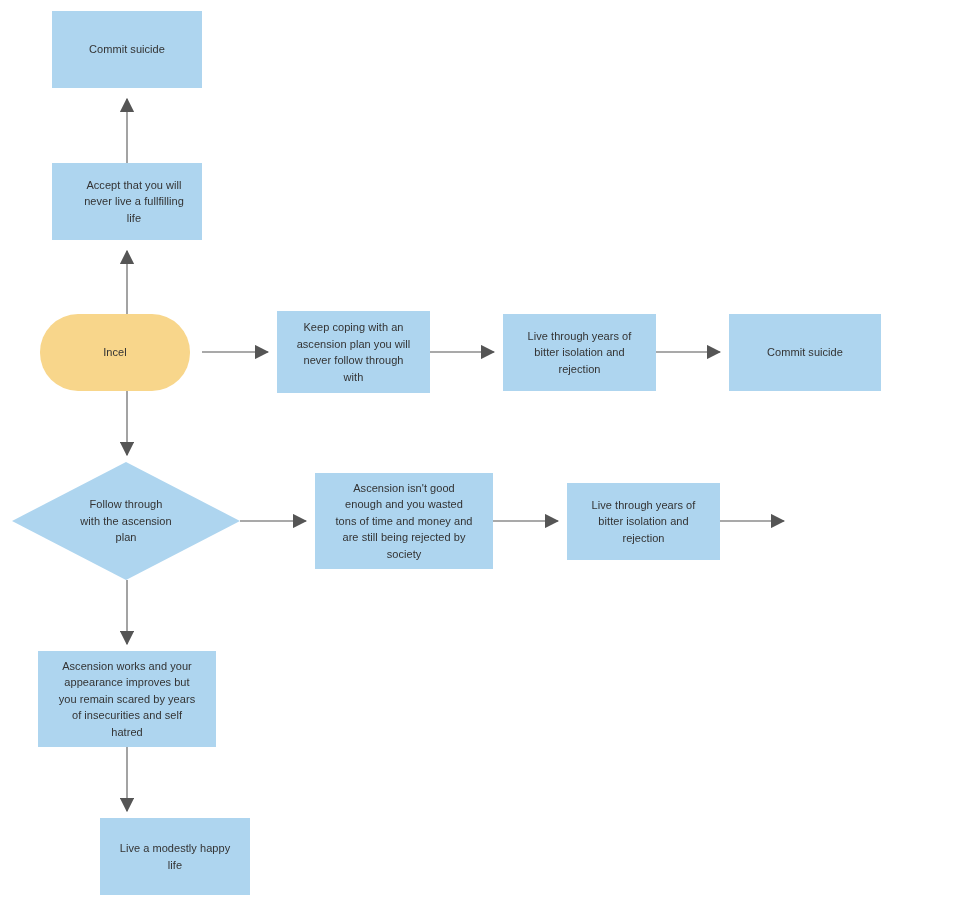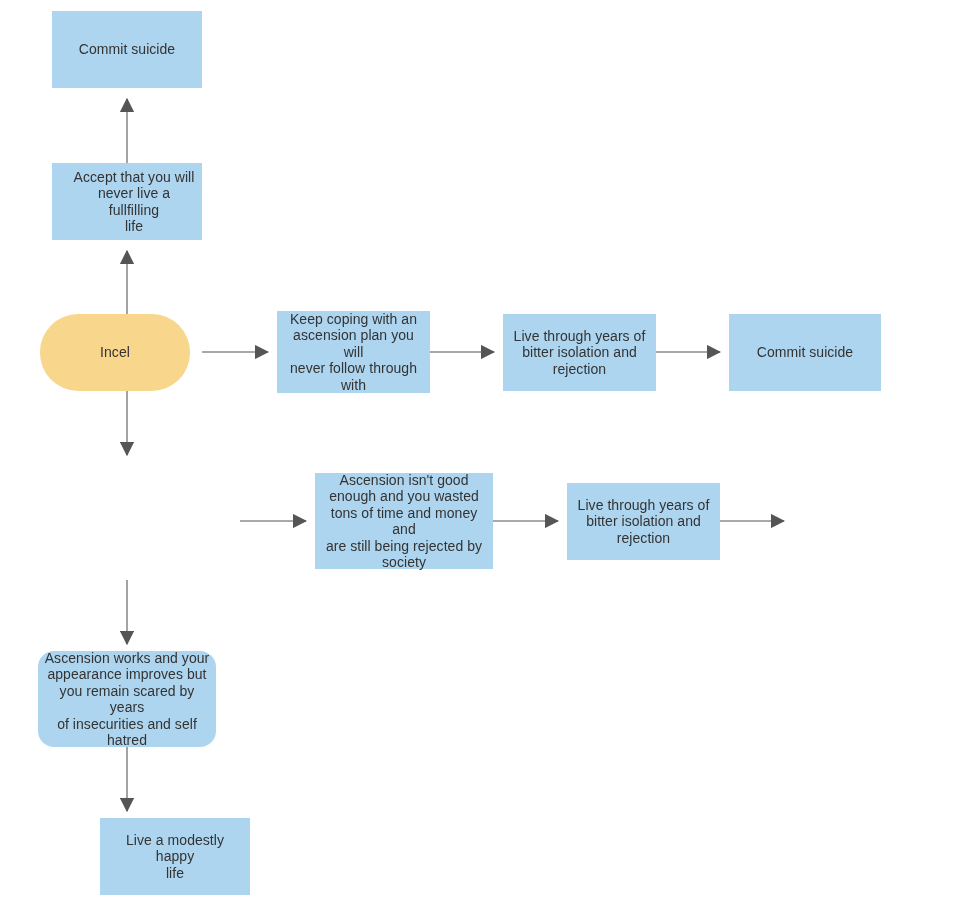--- a/index.html
+++ b/index.html
@@ -27,21 +27,21 @@
     pointer-events: none;
   }
   .node {
     position: absolute;
     box-sizing: border-box;
     display: flex;
     align-items: center;
     justify-content: center;
     text-align: center;
     color: #333333;
-    font-size: 14px;
+    font-size: 11px;
     line-height: 16.5px;
     letter-spacing: 0.05px;
   }
   .node .node-label {
     display: block;
     width: 100%;
     padding: 0 6px;
     box-sizing: border-box;
     white-space: pre-line;
   }
@@ -154,37 +154,43 @@
   <div class="node node-process" style="left:503px; top:314px; width:153px; height:77px;">
     <span class="node-label">Live through years of
 bitter isolation and
 rejection</span>
   </div>
 
   <div class="node node-process" style="left:729px; top:314px; width:152px; height:77px;">
     <span class="node-label">Commit suicide</span>
   </div>
 
+  <div class="node node-decision" style="left:12px; top:462px; width:228px; height:118px;">
+    <span class="diamond-shape"></span>
+    <span class="node-label">Follow through
+with the ascension
+plan</span>
+  </div>
 
   <div class="node node-process" style="left:315px; top:473px; width:178px; height:96px;">
     <span class="node-label">Ascension isn't good
 enough and you wasted
 tons of time and money and
 are still being rejected by
 society</span>
   </div>
 
   <div class="node node-process" style="left:567px; top:483px; width:153px; height:77px;">
     <span class="node-label">Live through years of
 bitter isolation and
 rejection</span>
   </div>
 
 
-  <div class="node node-process" style="left:38px; top:651px; width:178px; height:96px;border-radius:16px;">
+  <div class="node node-process" style="left:38px; top:651px; width:178px; height:96px;">
     <span class="node-label">Ascension works and your
 appearance improves but
 you remain scared by years
 of insecurities and self
 hatred</span>
   </div>
 
   <div class="node node-process" style="left:52px; top:818px; width:150px; height:77px;margin-left:48px;">
     <span class="node-label">Live a modestly happy
 life</span>

